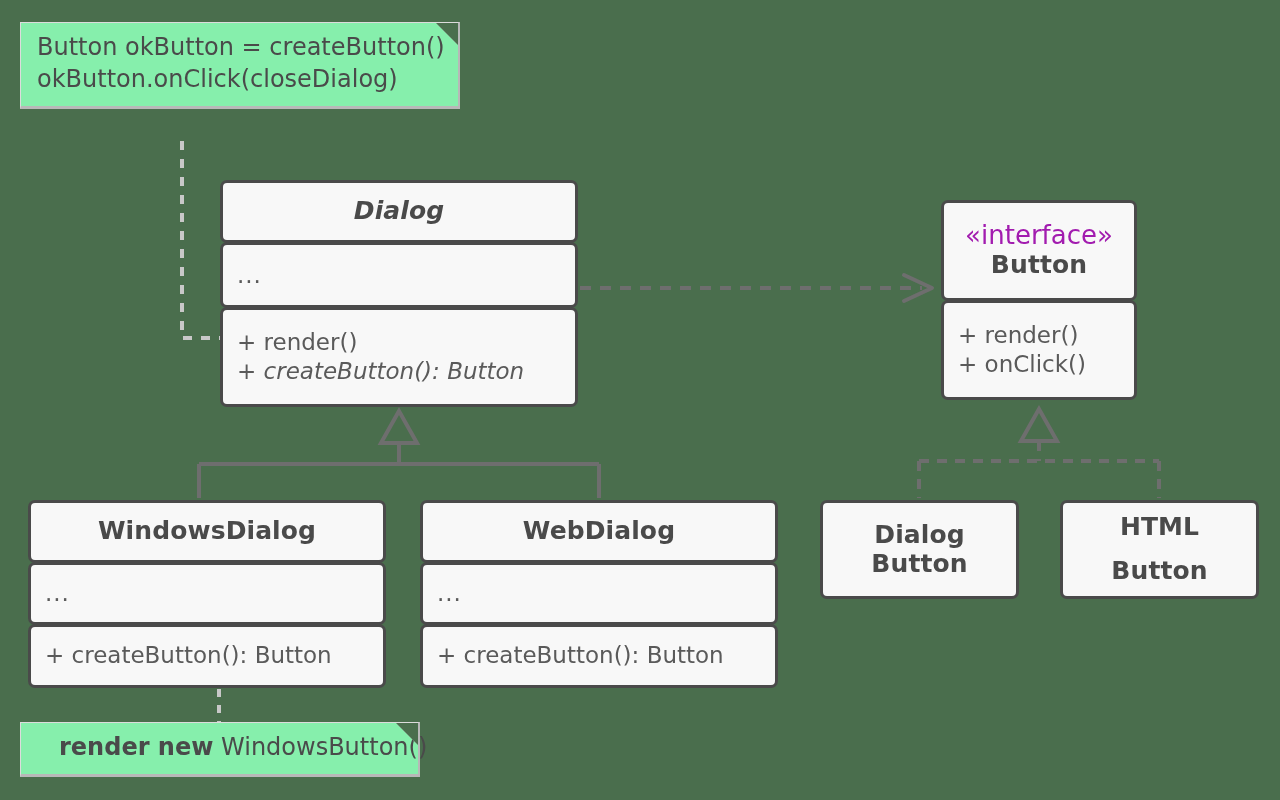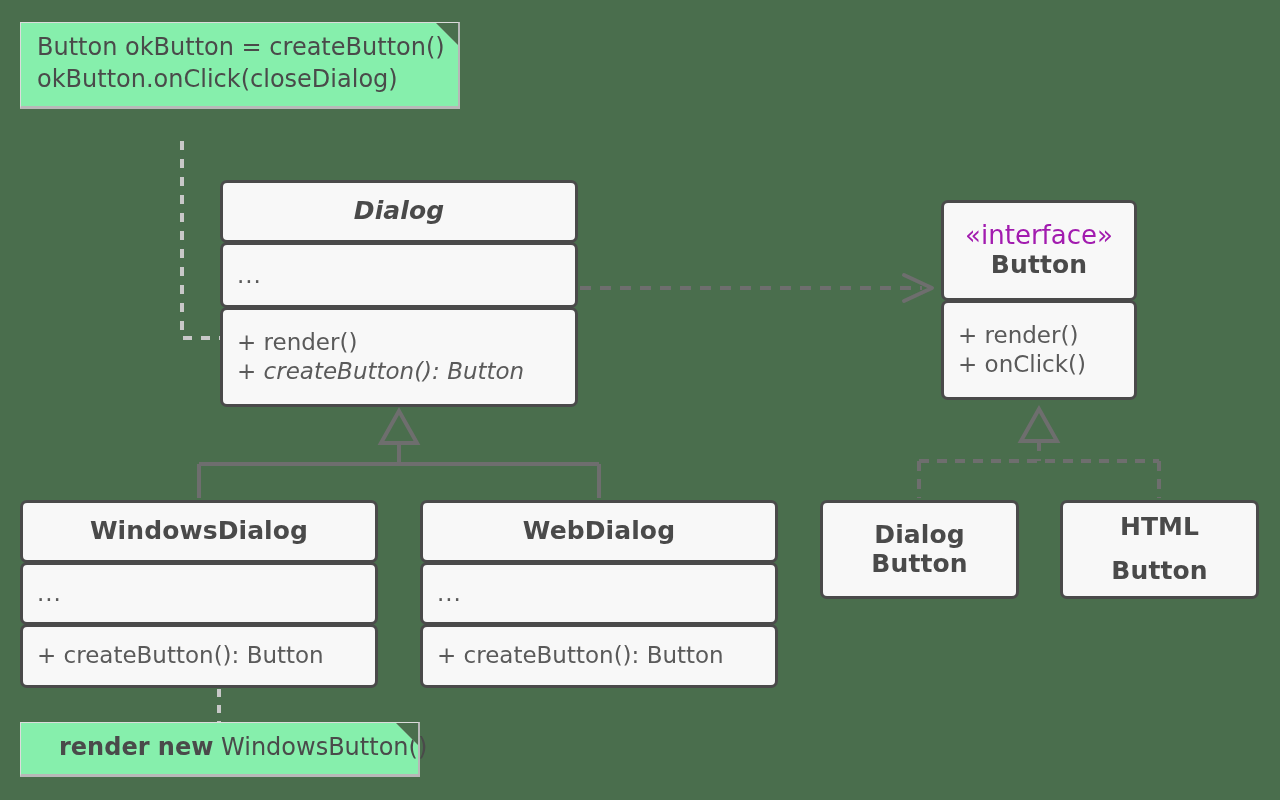--- a/index.html
+++ b/index.html
@@ -171,21 +171,21 @@
     <div class="uml-sec sec-title" style="height:101px;">
       <span class="stereotype">«interface»</span>
       <span class="cls-name">Button</span>
     </div>
     <div class="uml-sec sec-body" style="height:100px;">
       <span class="member">+ render()</span>
       <span class="member">+ onClick()</span>
     </div>
   </div>
 
-  <div class="uml-class" style="left:20px; top:500px; width:358px; height:189px;">
+  <div class="uml-class" style="left:28px; top:500px; width:358px; height:189px;">
     <div class="uml-sec sec-title" style="height:63px;">
       <span class="cls-name">WindowsDialog</span>
     </div>
     <div class="uml-sec sec-body" style="height:63px;">
       <span class="ellipsis">...</span>
     </div>
     <div class="uml-sec sec-body" style="height:64px;">
       <span class="member">+ createButton(): Button</span>
     </div>
   </div>

